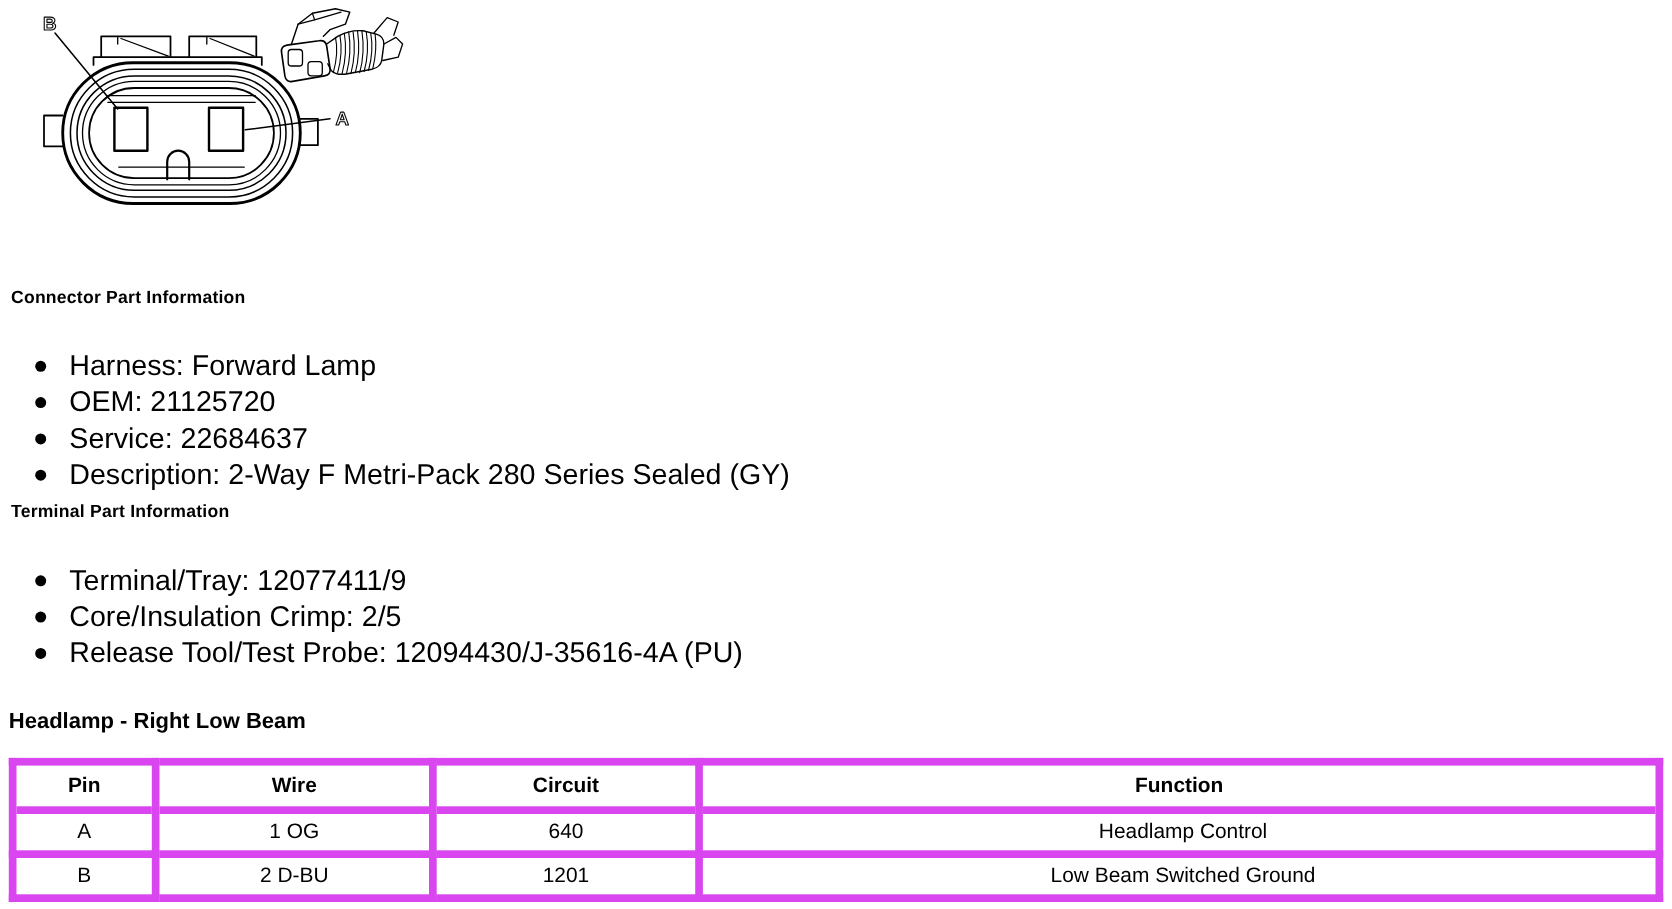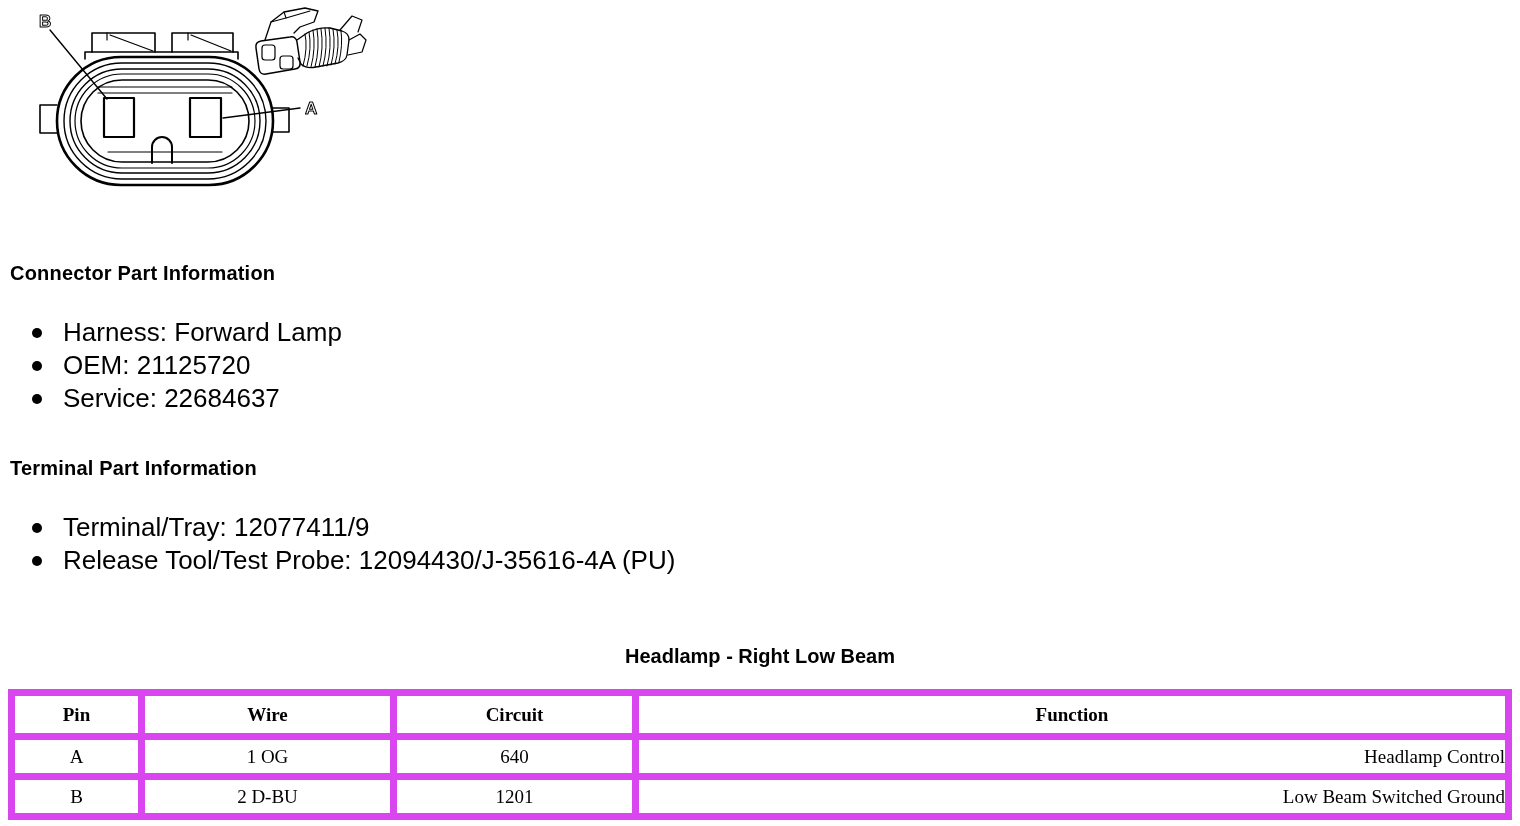--- a/index.html
+++ b/index.html
@@ -7,50 +7,50 @@
   body {
     width: 1520px; height: 826px;
     position: relative;
     font-family: "Liberation Sans", sans-serif;
     color: #000000;
     overflow: hidden;
   }
   .diagram-wrap { position: absolute; left: 0; top: 0; width: 380px; height: 215px; }
   .section-heading {
     position: absolute; left: 10px;
-    font-size: 20px; font-weight: 700; letter-spacing: 0.2px;
+    font-size: 16px; font-weight: 700; letter-spacing: 0.2px;
   }
   #connector-heading { top: 262px; }
   #terminal-heading  { top: 457px; }
   ul.bullet-list { position: absolute; left: 32px; list-style: none; }
   #connector-list { top: 316px; }
   #terminal-list  { top: 511px; }
   ul.bullet-list li {
     height: 33px; display: flex; align-items: center;
     font-size: 26px;
   }
   .bullet {
     width: 10px; height: 10px; border-radius: 50%;
     background: #000; flex: 0 0 auto; margin-right: 21px;
   }
   .table-title {
     position: absolute; top: 645px; left: 8px; width: 1504px;
-    text-align: center; font-size: 20px; font-weight: 700;
+    font-size: 20px; font-weight: 700;
   }
   table.pinout {
     position: absolute; top: 689px; left: 8px; width: 1504px;
     border-collapse: collapse; table-layout: fixed;
     font-size: 19px;
   }
-  table.pinout, table.pinout th, table.pinout td { border: 7px solid #d946ef; font-family: Liberation Serif, serif; }
+  table.pinout, table.pinout th, table.pinout td { border: 7px solid #d946ef; }
   table.pinout { border-width: 3px; }
   table.pinout thead th { border-bottom-width: 3px; }
   table.pinout th { height: 44px; font-weight: 700; text-align: center; }
   table.pinout td { height: 40px; text-align: center; vertical-align: middle; }
-  table.pinout td.fn { text-align: right; padding-left: 7px; }
+  table.pinout td.fn { text-align: center; padding-left: 7px; }
   .col-pin { width: 130px; } .col-wire { width: 252px; } .col-circuit { width: 242px; }
   svg text { font-family: "Liberation Sans", sans-serif; font-weight: 700; font-size: 17px; }
 </style>
 </head>
 <body>
 
 <div class="diagram-wrap">
   <svg viewBox="0 0 380 215" width="380" height="215" fill="none" stroke="#000" stroke-linecap="round" stroke-linejoin="round">
 
     <path d="M85,59 V52 H238 V59" stroke-width="1.6"></path>
@@ -123,27 +123,35 @@
       <span>Harness: Forward Lamp</span>
     </li>
   <li>
       <span class="bullet"></span>
       <span>OEM: 21125720</span>
     </li>
   <li>
       <span class="bullet"></span>
       <span>Service: 22684637</span>
     </li>
+  <li>
+      <span class="bullet"></span>
+      <span>Description: 2-Way F Metri-Pack 280 Series Sealed (GY)</span>
+    </li>
 </ul>
 
 <div id="terminal-heading" class="section-heading">Terminal Part Information</div>
 <ul id="terminal-list" class="bullet-list">
   <li>
       <span class="bullet"></span>
       <span>Terminal/Tray: 12077411/9</span>
+    </li>
+  <li>
+      <span class="bullet"></span>
+      <span>Core/Insulation Crimp: 2/5</span>
     </li>
   <li>
       <span class="bullet"></span>
       <span>Release Tool/Test Probe: 12094430/J-35616-4A (PU)</span>
     </li>
 </ul>
 
 <div class="table-title">Headlamp - Right Low Beam</div>
 <table class="pinout">
   <colgroup>

